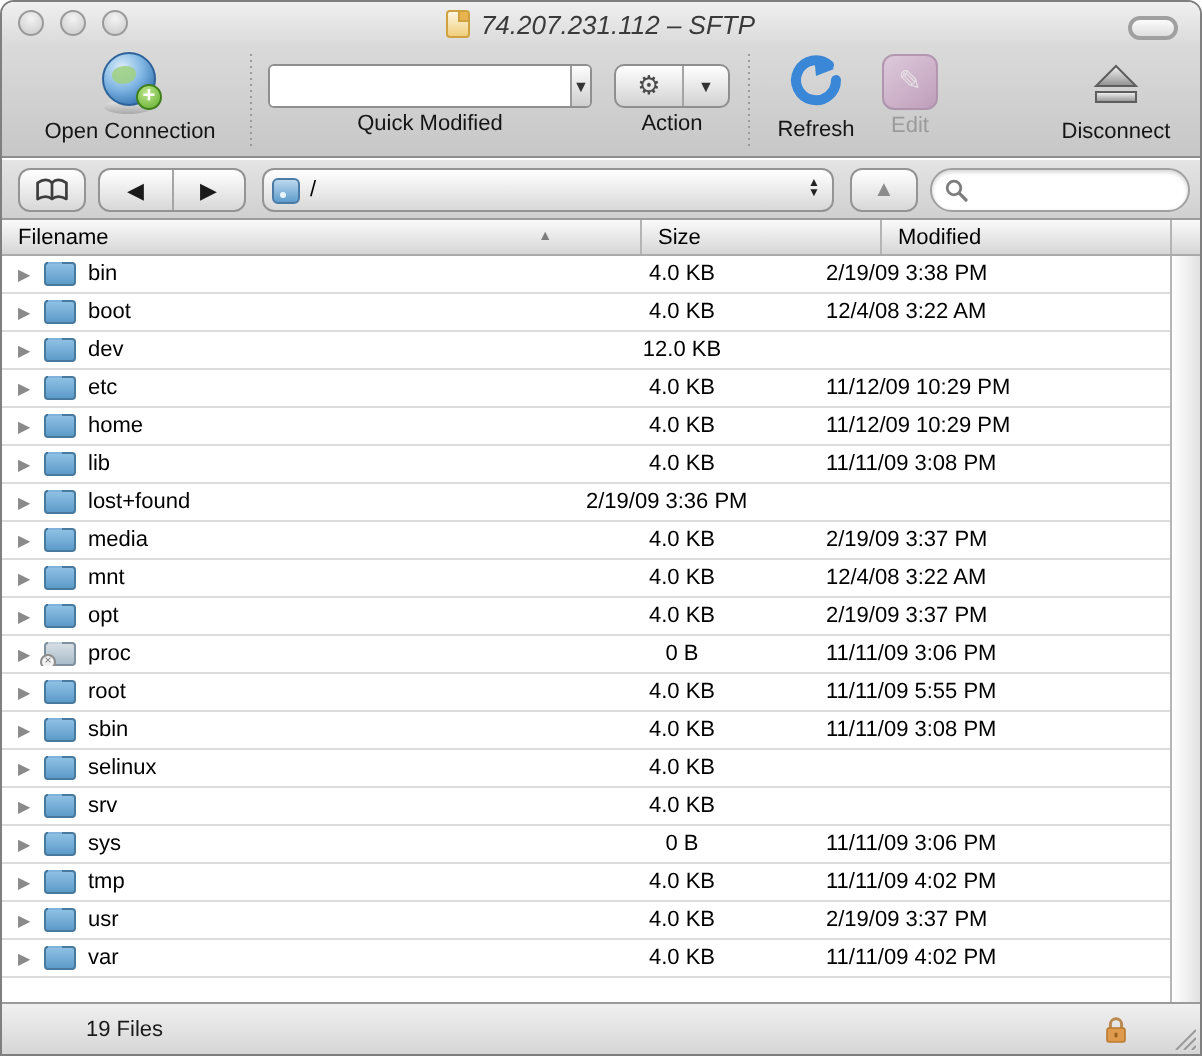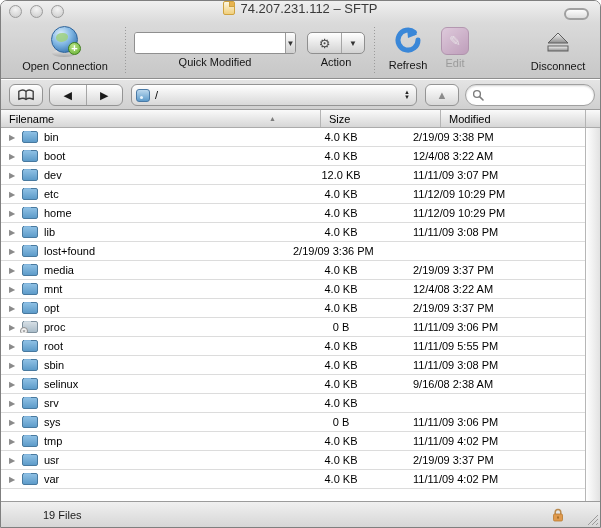--- a/index.html
+++ b/index.html
@@ -9,21 +9,21 @@
   #window { position:relative; width:601px; height:528px; border:1px solid #7f7f7f;
             border-radius:7px 7px 0 0; overflow:hidden; background:#fff; }
 
   
   #titlebar { position:absolute; top:0; left:0; width:100%; height:22px;
               background:linear-gradient(#f0f0f0,#dadada); }
   .traffic { position:absolute; top:4px; display:flex; gap:8px; left:8px; }
   .tl-btn { width:13px; height:13px; border-radius:50%; border:1px solid #9a9a9a;
             background:radial-gradient(circle at 50% 30%, #f4f4f4, #c9c9c9); }
   #title-wrap { position:absolute; top:0; left:0; right:0; height:22px; display:flex;
-                align-items:flex-start; justify-content:center; gap:5px; }
+                align-items:center; justify-content:center; gap:5px;font-style:italic; }
   #title-icon { width:12px; height:14px; background:linear-gradient(#fdf6e2,#f0cf7c);
                 border:1px solid #cfa23f; border-radius:2px; position:relative; }
   #title-icon::after { content:""; position:absolute; right:0; top:0; width:4px; height:4px;
                 background:#e8b44f; border-left:1px solid #cfa23f; border-bottom:1px solid #cfa23f; }
   #window-title { font-size:13px; color:#3a3a3a; }
   #toolbar-pill { position:absolute; top:7px; right:11px; width:25px; height:12px;
                   border:2px solid #a0a0a0; border-radius:7px;
                   background:linear-gradient(#fcfcfc,#dedede); }
 
   
@@ -286,21 +286,20 @@
     <div class="cell-size">4.0 KB</div>
     <div class="cell-modified">12/4/08 3:22 AM</div>
   </div>
       <div class="row">
     <div class="cell-name">
       <span class="disclosure">▶</span>
       <span class="folder"></span>
       <span>dev</span>
     </div>
     <div class="cell-size">12.0 KB</div>
-    <div class="cell-modified">11/11/09 3:07 PM</div>
   </div>
       <div class="row">
     <div class="cell-name">
       <span class="disclosure">▶</span>
       <span class="folder"></span>
       <span>etc</span>
     </div>
     <div class="cell-size">4.0 KB</div>
     <div class="cell-modified">11/12/09 10:29 PM</div>
   </div>
@@ -386,21 +385,20 @@
     <div class="cell-size">4.0 KB</div>
     <div class="cell-modified">11/11/09 3:08 PM</div>
   </div>
       <div class="row">
     <div class="cell-name">
       <span class="disclosure">▶</span>
       <span class="folder"></span>
       <span>selinux</span>
     </div>
     <div class="cell-size">4.0 KB</div>
-    <div class="cell-modified">9/16/08 2:38 AM</div>
   </div>
       <div class="row">
     <div class="cell-name">
       <span class="disclosure">▶</span>
       <span class="folder"></span>
       <span>srv</span>
     </div>
     <div class="cell-size">4.0 KB</div>
   </div>
       <div class="row">

